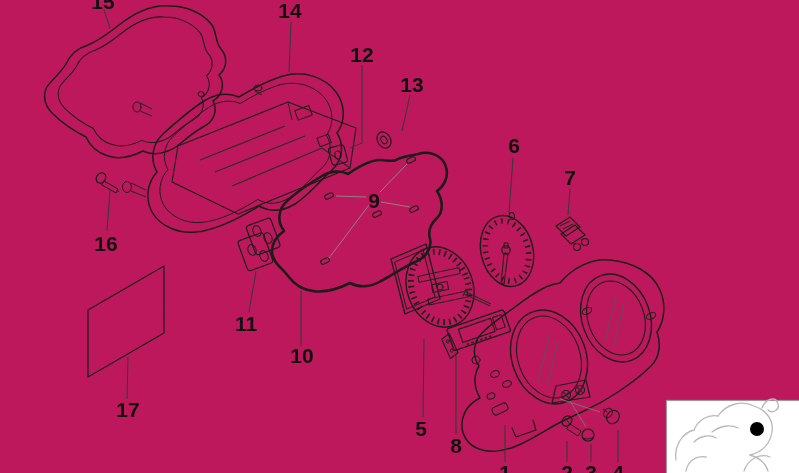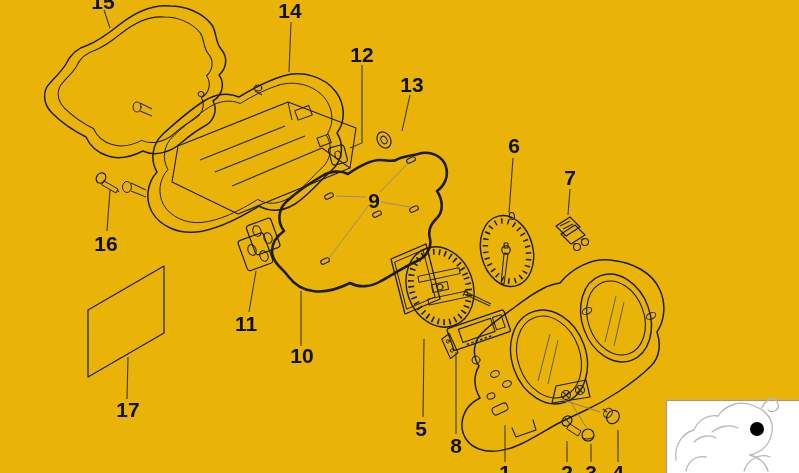--- a/index.html
+++ b/index.html
@@ -1,16 +1,16 @@
 <!DOCTYPE html>
 <html><head>
 <meta charset="utf-8">
 <style>
   html,body{margin:0;padding:0;background:#ffffff;}
-  .stage{position:relative;width:799px;height:473px;overflow:hidden;background:#eab308;}
+  .stage{position:relative;width:799px;height:473px;overflow:hidden;background:#be185d;}
   svg{display:block;}
   .lbl{font-family:"Liberation Sans","DejaVu Sans",sans-serif;font-weight:bold;font-size:21px;fill:#111;text-anchor:middle;}
   .ln{stroke:#2a2a2a;stroke-width:1.1;fill:none;}
   .part{stroke:#1c1c1c;fill:none;stroke-linejoin:round;stroke-linecap:round;}
 </style>
 </head>
 <body>
 
 <div class="stage">
 <svg width="799" height="473" viewBox="0 0 799 473">

